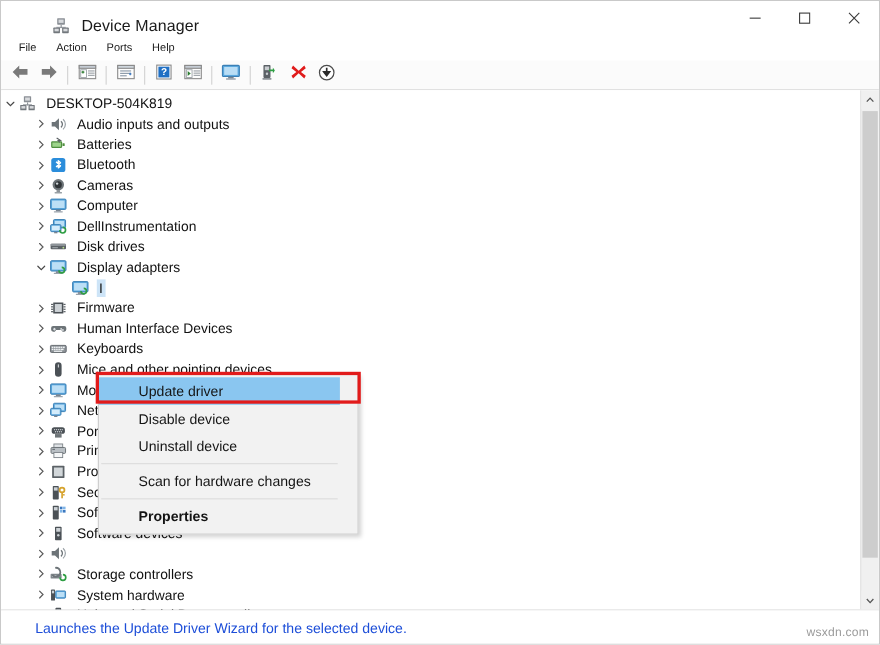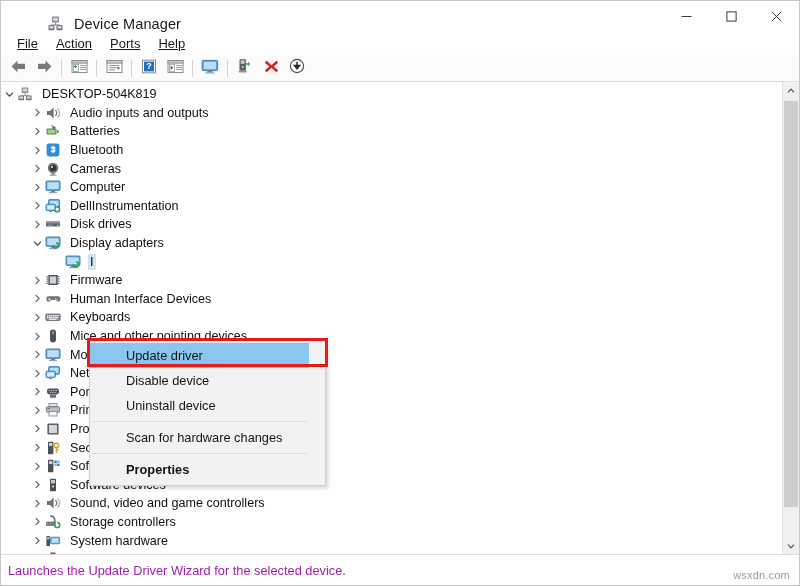--- a/index.html
+++ b/index.html
@@ -63,25 +63,24 @@
   
   .menubar {
     height: 23px;
     flex: 0 0 23px;
     display: flex;
     align-items: center;
     padding-left: 7px;
     background: #ffffff;
   }
   .menuitem {
-    font-size: 13px;
+    font-size: 10px;
     color: #1a1a1a;
     padding: 2px 9px 3px 9px;
     line-height: 15px;
-    text-decoration: underline;
   }
 
   
   .toolbar {
     height: 26px;
     flex: 0 0 26px;
     display: flex;
     align-items: center;
     padding-left: 4px;
     background: #fbfbfb;
@@ -176,21 +175,22 @@
     height: 30px;
     flex: 0 0 30px;
     display: flex;
     align-items: center;
     background: #ffffff;
     padding-left: 7px;
     position: relative;
   }
   .status-text {
     font-size: 12.8px;
-    color: #a21caf;
+    color: #1d4ed8;
+    margin-left: 24px;
   }
   .watermark {
     position: absolute;
     right: 9px; bottom: 4px;
     font-size: 11px;
     color: #9b9b9b;
     letter-spacing: .2px;
   }
 
   
@@ -814,21 +814,20 @@
               <path d="M3 1.4 L6.1 4.5 L3 7.6" stroke="#5a5a5a" stroke-width="1.1" fill="none" stroke-linecap="round"></path>
             </svg>
         </span>
         <span class="ico">
           <svg width="16" height="16" viewBox="0 0 16 16">
             <path d="M2 6 L5 6 L8.6 2.6 L8.6 13.4 L5 10 L2 10 Z" fill="#6d7478"></path>
             <path d="M10.4 5.2 a3.6 3.6 0 0 1 0 5.6" stroke="#6d7478" stroke-width="1.2" fill="none"></path>
             <path d="M12.3 3.4 a6 6 0 0 1 0 9.2" stroke="#9aa1a6" stroke-width="1.1" fill="none"></path>
           </svg>
         </span>
-        <span class="lbl">Sound, video and game controllers</span>
       </div>
 
       <div class="node lvl1">
         <span class="chev">
           <svg width="9" height="9" viewBox="0 0 9 9">
               <path d="M3 1.4 L6.1 4.5 L3 7.6" stroke="#5a5a5a" stroke-width="1.1" fill="none" stroke-linecap="round"></path>
             </svg>
         </span>
         <span class="ico">
           <svg width="16" height="16" viewBox="0 0 16 16">

